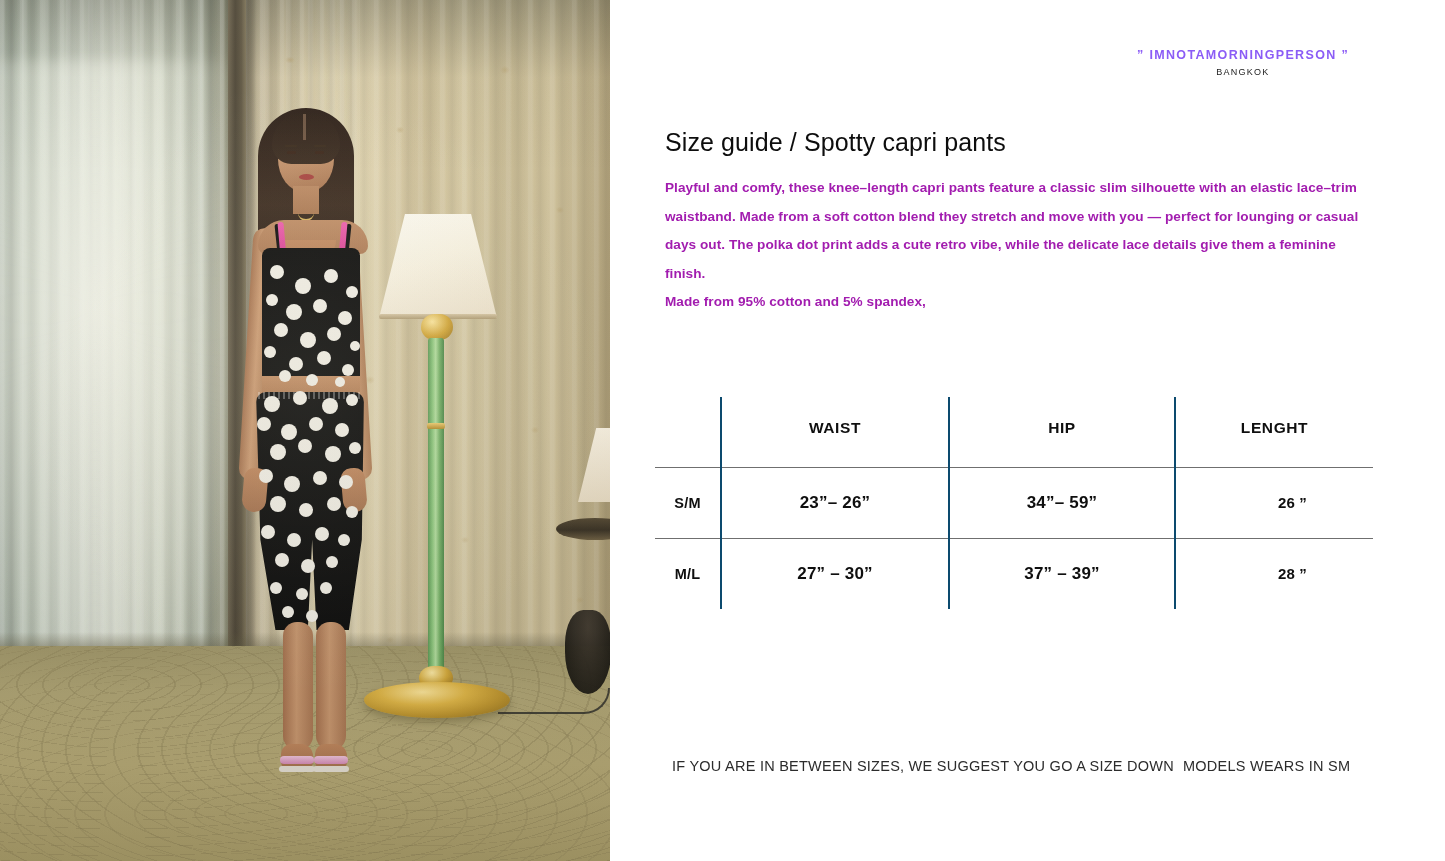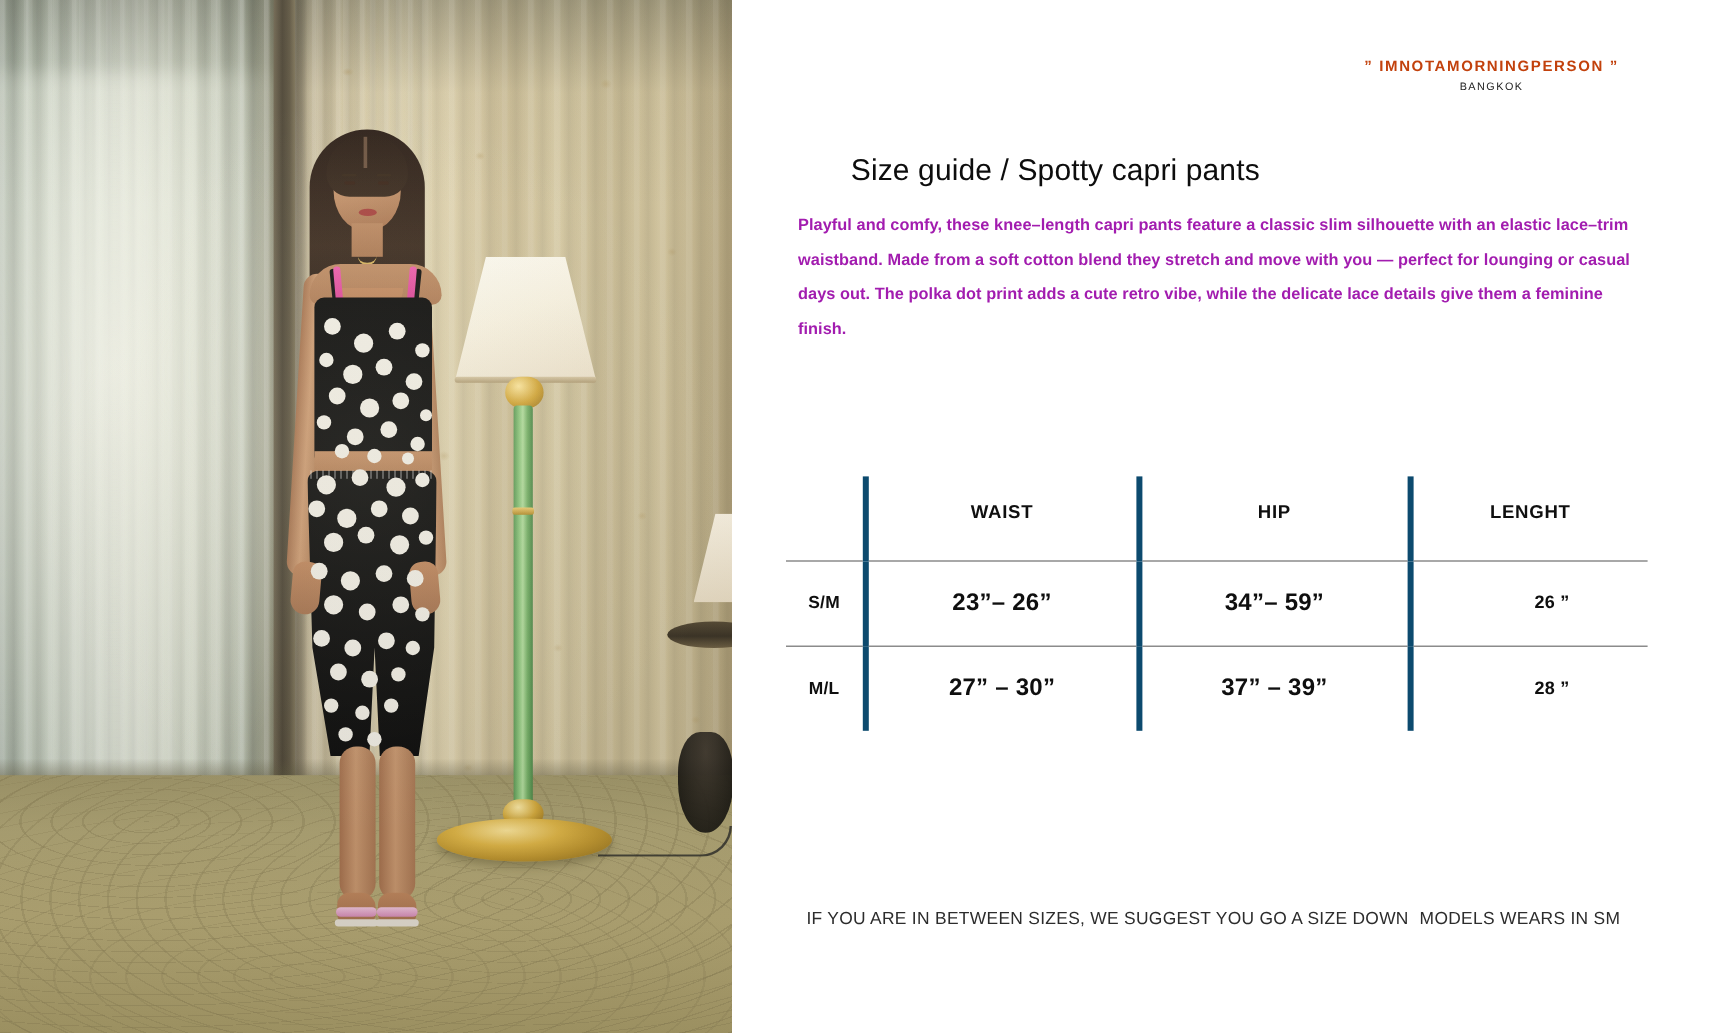--- a/index.html
+++ b/index.html
@@ -438,39 +438,38 @@
   .brand {
     position: absolute;
     right: 52px; top: 48px;
     text-align: center;
     width: 300px;
   }
   .brand-name {
     font-size: 12.5px;
     font-weight: 700;
     letter-spacing: 1.35px;
-    color: #c2410c;
+    color: #8b5cf6;
     white-space: nowrap;
   }
   .brand-city {
     margin-top: 5px;
     font-size: 9px;
     font-weight: 400;
     letter-spacing: 1.25px;
     color: #222222;
   }
 
   .title {
     position: absolute;
     left: 55px; top: 128px;
     font-size: 25px;
     font-weight: 400;
     color: #0d0d0d;
     letter-spacing: 0.1px;
-    margin-left: 44px;
   }
 
   .para {
     position: absolute;
     left: 55px;
     width: 700px;
     font-size: 13.6px;
     font-weight: 700;
     line-height: 28.5px;
     color: #a21caf;
@@ -498,30 +497,30 @@
   }
   .size-table col.c0 { width: 66px; }
   .size-table col.c1 { width: 228px; }
   .size-table col.c2 { width: 226px; }
   .size-table col.c3 { width: 198px; }
 
   .size-table tr { height: 71px; }
   .size-table thead tr { height: 70px; }
 
   
-  .size-table td.v, .size-table th.v { border-left: 5px solid #0c4a6e; }
+  .size-table td.v, .size-table th.v { border-left: 2px solid #0c4a6e; }
   
   .size-table tbody tr { border-top: 1px solid #6f6f6f; }
 
   .size-table thead th {
     font-size: 15.5px;
     letter-spacing: 0.6px;
     padding-bottom: 8px;
   }
-  .size-table tbody td { font-size: 20px; letter-spacing: 0.2px; }
+  .size-table tbody td { font-size: 17px; letter-spacing: 0.2px; }
   .size-table tbody td.size-label { font-size: 14.5px; }
   .size-table tbody td.len { font-size: 15px; padding-left: 36px; }
 
   .footer {
     position: absolute;
     left: 0; top: 758px;
     width: 100%;
     height: 24px;
   }
   .foot-note {
@@ -666,20 +665,21 @@
     <div class="brand">
       <div class="brand-name">” IMNOTAMORNINGPERSON ”</div>
       <div class="brand-city">BANGKOK</div>
     </div>
 
     <h1 class="title">Size guide / Spotty capri pants</h1>
 
     <p class="para para-1">Playful and comfy, these knee–length capri pants feature a classic slim silhouette with an elastic lace–trim waistband. Made from a soft cotton blend  they stretch and move with you — perfect for lounging or casual days out. The polka dot print adds a cute retro vibe, while the delicate lace details give them a feminine finish.</p>
 
     <div class="para para-2">
+      <span class="line">Made from 95% cotton and 5% spandex,</span>
     </div>
 
     <table class="size-table">
       <colgroup>
         <col class="c0">
           <col class="c1">
           <col class="c2">
           <col class="c3">
       </colgroup>
       <thead>

